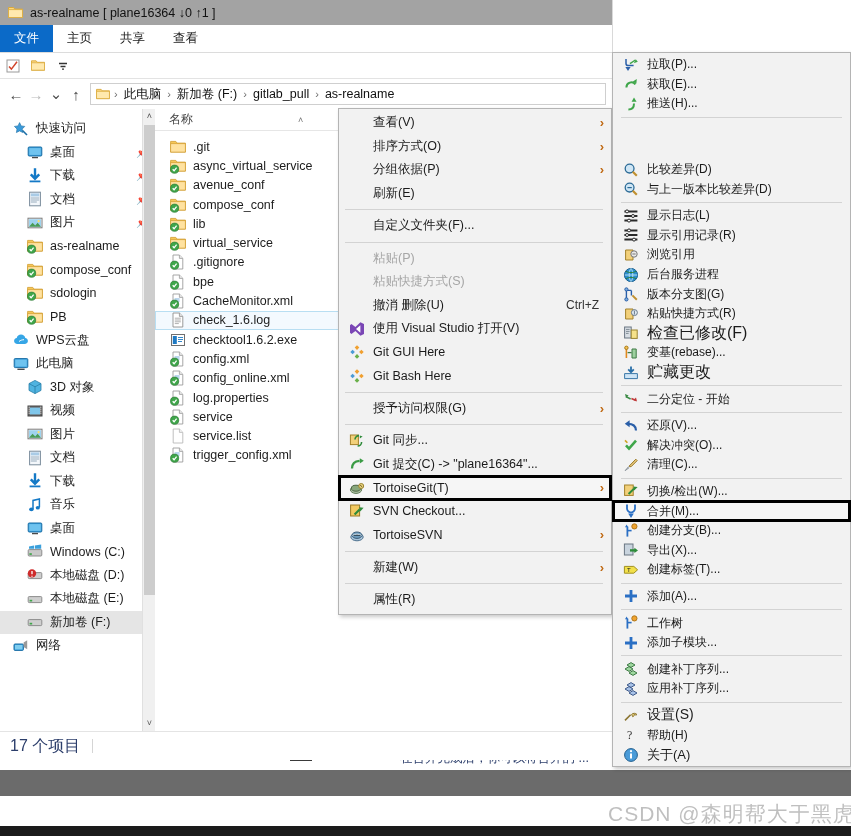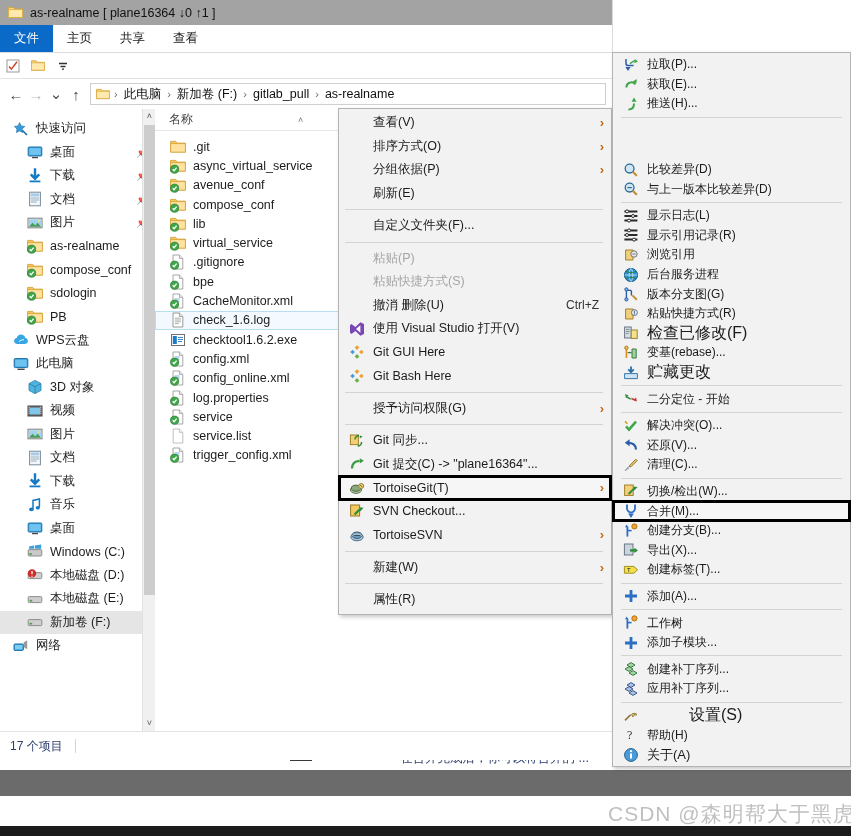--- a/index.html
+++ b/index.html
@@ -57,21 +57,21 @@
   .colhdr .caret{ margin-left:105px; color:#777; font-size:9px;}
   .filelist{ padding-top:6px; }
   .filerow{ height:19.3px; display:flex; align-items:center; padding-left:14px;
      font-size:12.5px; color:#1c1c1c; }
   .filerow.sel{ background:#f3f9fe; outline:1px solid #b8def2; outline-offset:-1px; }
   .filerow .fi{ width:17px; height:16px; margin-right:7px; flex:0 0 17px;
      display:flex; align-items:center; justify-content:center;}
 
   .statusbar{ position:absolute; left:0; bottom:0; width:613px; height:29px;
      display:flex; align-items:center; border-top:1px solid #e4e4e4; background:#fff; }
-  .statusbar .st{ font-size:12px; color:#2c3e6b; padding-left:10px; }
+  .statusbar .st{ font-size:16px; color:#2c3e6b; padding-left:10px; }
   .statusbar .vsep{ width:1px; height:14px; background:#d5d5d5; margin-left:12px; }
 
   
   .menu{ position:absolute; background:#f2f2f2; border:1px solid #b4b4b4;
      box-shadow:2px 2px 4px rgba(0,0,0,.22); padding:2px 0; }
   .mi{ height:26px; display:flex; align-items:center; position:relative;
      font-size:12.5px; color:#1b1b1b; padding-left:8px; padding-right:28px; white-space:nowrap;}
   .mi .mico{ width:20px; height:18px; flex:0 0 20px; margin-right:6px;
      display:flex; align-items:center; justify-content:center;}
   .mi.noicon .lbl{ margin-left:26px; }
@@ -901,34 +901,34 @@
             <path d="M14 10.4l-3.6-1.4L13 6.6z" fill="#c03a3a"></path>
             <path d="M13 9.6L8.4 7.6" stroke="#c03a3a" stroke-width="1.6"></path>
           </svg>
         </span>
         <span class="lbl">二分定位 - 开始</span>
       </div>
       <div class="msep" style="margin: 3px 8px;"></div>
       <div class="mi" style="height: 19.6px; font-size: 12px;">
         <span class="mico">
           <svg width="16" height="16" viewBox="0 0 16 16">
+            <path d="M13 12.6c0-4.6-3.2-6.8-8-6.8" stroke="#2a5fa8" stroke-width="2.2" fill="none"></path>
+            <path d="M6.6 2.2L1.8 5.8l4.8 3.4z" fill="#2a5fa8"></path>
+          </svg>
+        </span>
+        <span class="lbl">还原(V)...</span>
+      </div>
+      <div class="mi" style="height: 19.6px; font-size: 12px;">
+        <span class="mico">
+          <svg width="16" height="16" viewBox="0 0 16 16">
             <path d="M3 8.4l3 3.2 7-8" stroke="#3fa64a" stroke-width="2.6" fill="none"></path>
             <path d="M2 3.4l2.4 2.4" stroke="#d0a020" stroke-width="1.6"></path>
           </svg>
         </span>
         <span class="lbl">解决冲突(O)...</span>
-      </div>
-      <div class="mi" style="height: 19.6px; font-size: 12px;">
-        <span class="mico">
-          <svg width="16" height="16" viewBox="0 0 16 16">
-            <path d="M13 12.6c0-4.6-3.2-6.8-8-6.8" stroke="#2a5fa8" stroke-width="2.2" fill="none"></path>
-            <path d="M6.6 2.2L1.8 5.8l4.8 3.4z" fill="#2a5fa8"></path>
-          </svg>
-        </span>
-        <span class="lbl">还原(V)...</span>
       </div>
       <div class="mi" style="height: 19.6px; font-size: 12px;">
         <span class="mico">
           <svg width="16" height="16" viewBox="0 0 16 16">
             <path d="M12.8 2.2l1.4 1.4-6.2 6.2-2-.6z" fill="#e8c77a" stroke="#9a7a28"></path>
             <path d="M5.6 9.6l-3.4 4 4-3" fill="#dfe3e8" stroke="#8a929a"></path>
           </svg>
         </span>
         <span class="lbl">清理(C)...</span>
       </div>
@@ -1026,21 +1026,21 @@
         <span class="mico">
           <svg width="16" height="16" viewBox="0 0 16 16">
             <path d="M4 4l4-2.4 4 2.4-4 2.4z" fill="#a8c2e8" stroke="#3f5a8a"></path>
             <path d="M2 8l4-2.4 4 2.4L6 10.4z" fill="#a8c2e8" stroke="#3f5a8a"></path>
             <path d="M6 12l4-2.4 4 2.4-4 2.4z" fill="#a8c2e8" stroke="#3f5a8a"></path>
           </svg>
         </span>
         <span class="lbl">应用补丁序列...</span>
       </div>
       <div class="msep" style="margin: 3px 8px;"></div>
-      <div class="mi" style="height: 19.6px; font-size: 16px; gap: 42px;">
+      <div class="mi" style="height: 19.6px; font-size: 14px;">
         <span class="mico">
           <svg width="16" height="16" viewBox="0 0 16 16">
             <path d="M2 13.4l5.6-5.6" stroke="#8a7430" stroke-width="1.6"></path>
             <path d="M8.6 7.4c1.6-1.6 4-1.4 5.4.2-1 .6-2 .4-2.8-.2.2 1-.4 2-1.4 2.4z" fill="#f0d882" stroke="#8a7430"></path>
           </svg>
         </span>
         <span class="lbl">设置(S)</span>
       </div>
       <div class="mi" style="height: 19.6px; font-size: 12px;">
         <span class="mico">

